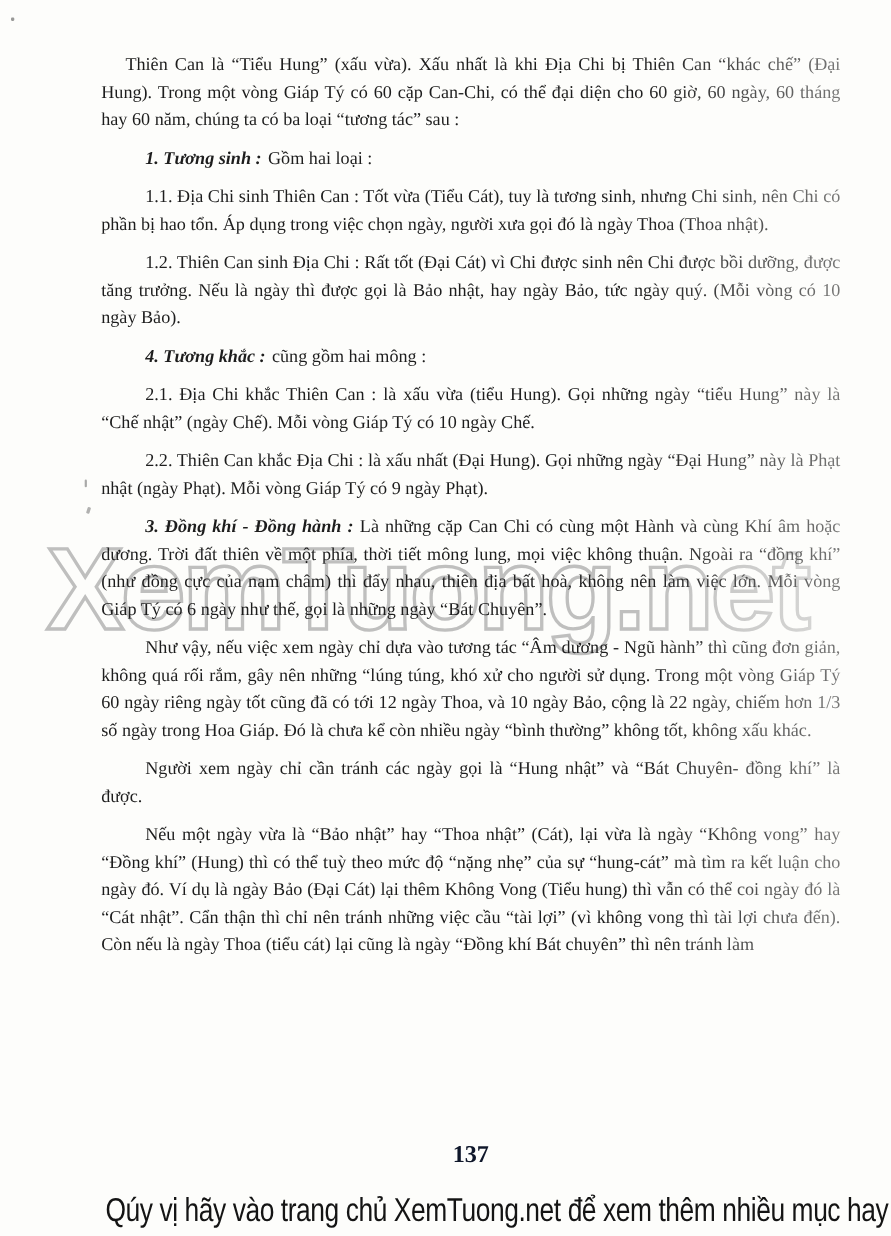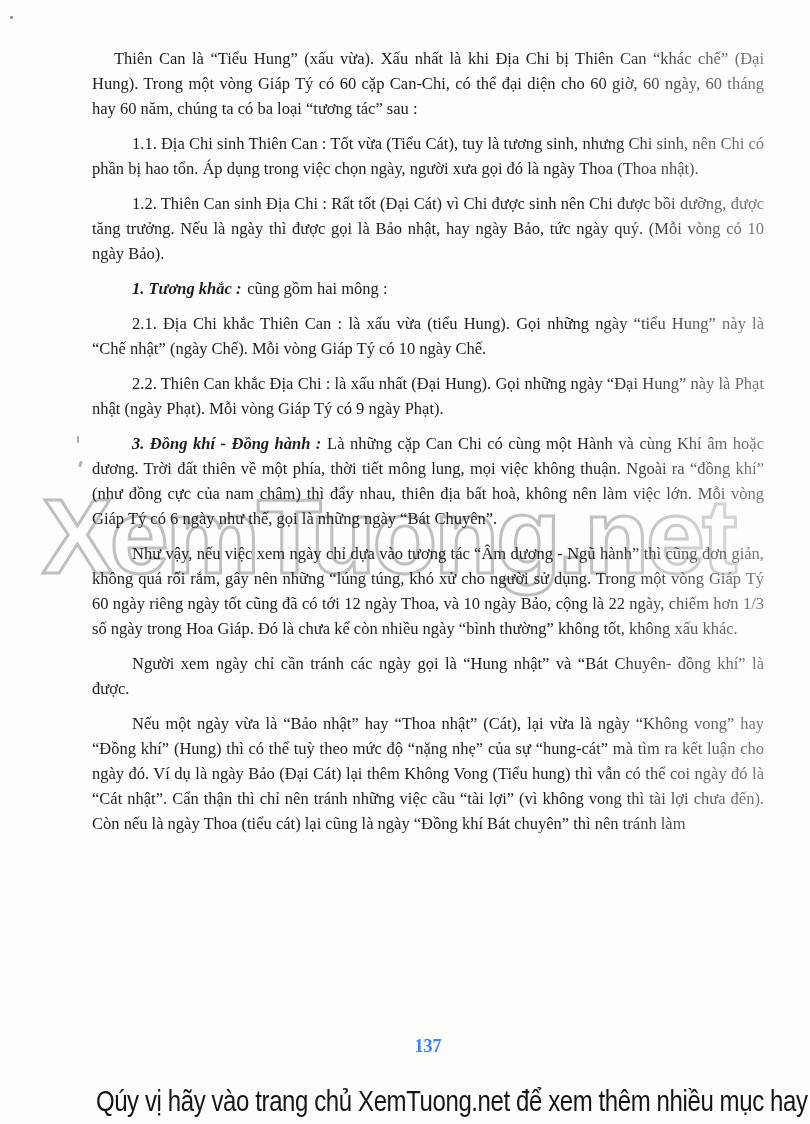--- a/index.html
+++ b/index.html
@@ -47,23 +47,23 @@
     opacity:0.8;
     white-space:nowrap;
   }
 
   
   .pagenum {
     position:absolute;
     left:92px; top:1036px;
     width:672px;
     text-align:center;
-    font-size:18px;
+    font-size:22px;
     font-weight:bold;
-    color:#3b82f6;
+    color:#0f172a;
     z-index:2;
   }
 
   
   .footer {
     position:absolute;
     left:0; bottom:6px;
     width:810px;
     text-align:center;
     z-index:4;
@@ -101,27 +101,30 @@
 
 <div class="page">
 
   <div class="watermark">XemTuong.net</div>
 
   <div class="text-block">
     <p class="para first">
       <span class="lead"></span><span>Thiên Can là “Tiểu Hung” (xấu vừa). Xấu nhất là khi Địa Chi bị Thiên Can “khác chế” (Đại Hung). Trong một vòng Giáp Tý có 60 cặp Can-Chi, có thể đại diện cho 60 giờ, 60 ngày, 60 tháng hay 60 năm, chúng ta có ba loại “tương tác” sau :</span>
     </p>
     <p class="para">
+      <span class="lead">1. Tương sinh :</span><span>Gồm hai loại :</span>
+    </p>
+    <p class="para">
       <span class="lead"></span><span>1.1. Địa Chi sinh Thiên Can : Tốt vừa (Tiểu Cát), tuy là tương sinh, nhưng Chi sinh, nên Chi có phần bị hao tổn. Áp dụng trong việc chọn ngày, người xưa gọi đó là ngày Thoa (Thoa nhật).</span>
     </p>
     <p class="para">
       <span class="lead"></span><span>1.2. Thiên Can sinh Địa Chi : Rất tốt (Đại Cát) vì Chi được sinh nên Chi được bồi dưỡng, được tăng trưởng. Nếu là ngày thì được gọi là Bảo nhật, hay ngày Bảo, tức ngày quý. (Mỗi vòng có 10 ngày Bảo).</span>
     </p>
     <p class="para">
-      <span class="lead">1. Tương khắc :</span><span>cũng gồm hai mông :</span>
+      <span class="lead">4. Tương khắc :</span><span>cũng gồm hai mông :</span>
     </p>
     <p class="para">
       <span class="lead"></span><span>2.1. Địa Chi khắc Thiên Can : là xấu vừa (tiểu Hung). Gọi những ngày “tiểu Hung” này là “Chế nhật” (ngày Chế). Mỗi vòng Giáp Tý có 10 ngày Chế.</span>
     </p>
     <p class="para">
       <span class="lead"></span><span>2.2. Thiên Can khắc Địa Chi : là xấu nhất (Đại Hung). Gọi những ngày “Đại Hung” này là Phạt nhật (ngày Phạt). Mỗi vòng Giáp Tý có 9 ngày Phạt).</span>
     </p>
     <p class="para">
       <span class="lead">3. Đồng khí - Đồng hành :</span><span>Là những cặp Can Chi có cùng một Hành và cùng Khí âm hoặc dương. Trời đất thiên về một phía, thời tiết mông lung, mọi việc không thuận. Ngoài ra “đồng khí” (như đồng cực của nam châm) thì đẩy nhau, thiên địa bất hoà, không nên làm việc lớn. Mỗi vòng Giáp Tý có 6 ngày như thế, gọi là những ngày “Bát Chuyên”.</span>
     </p>

